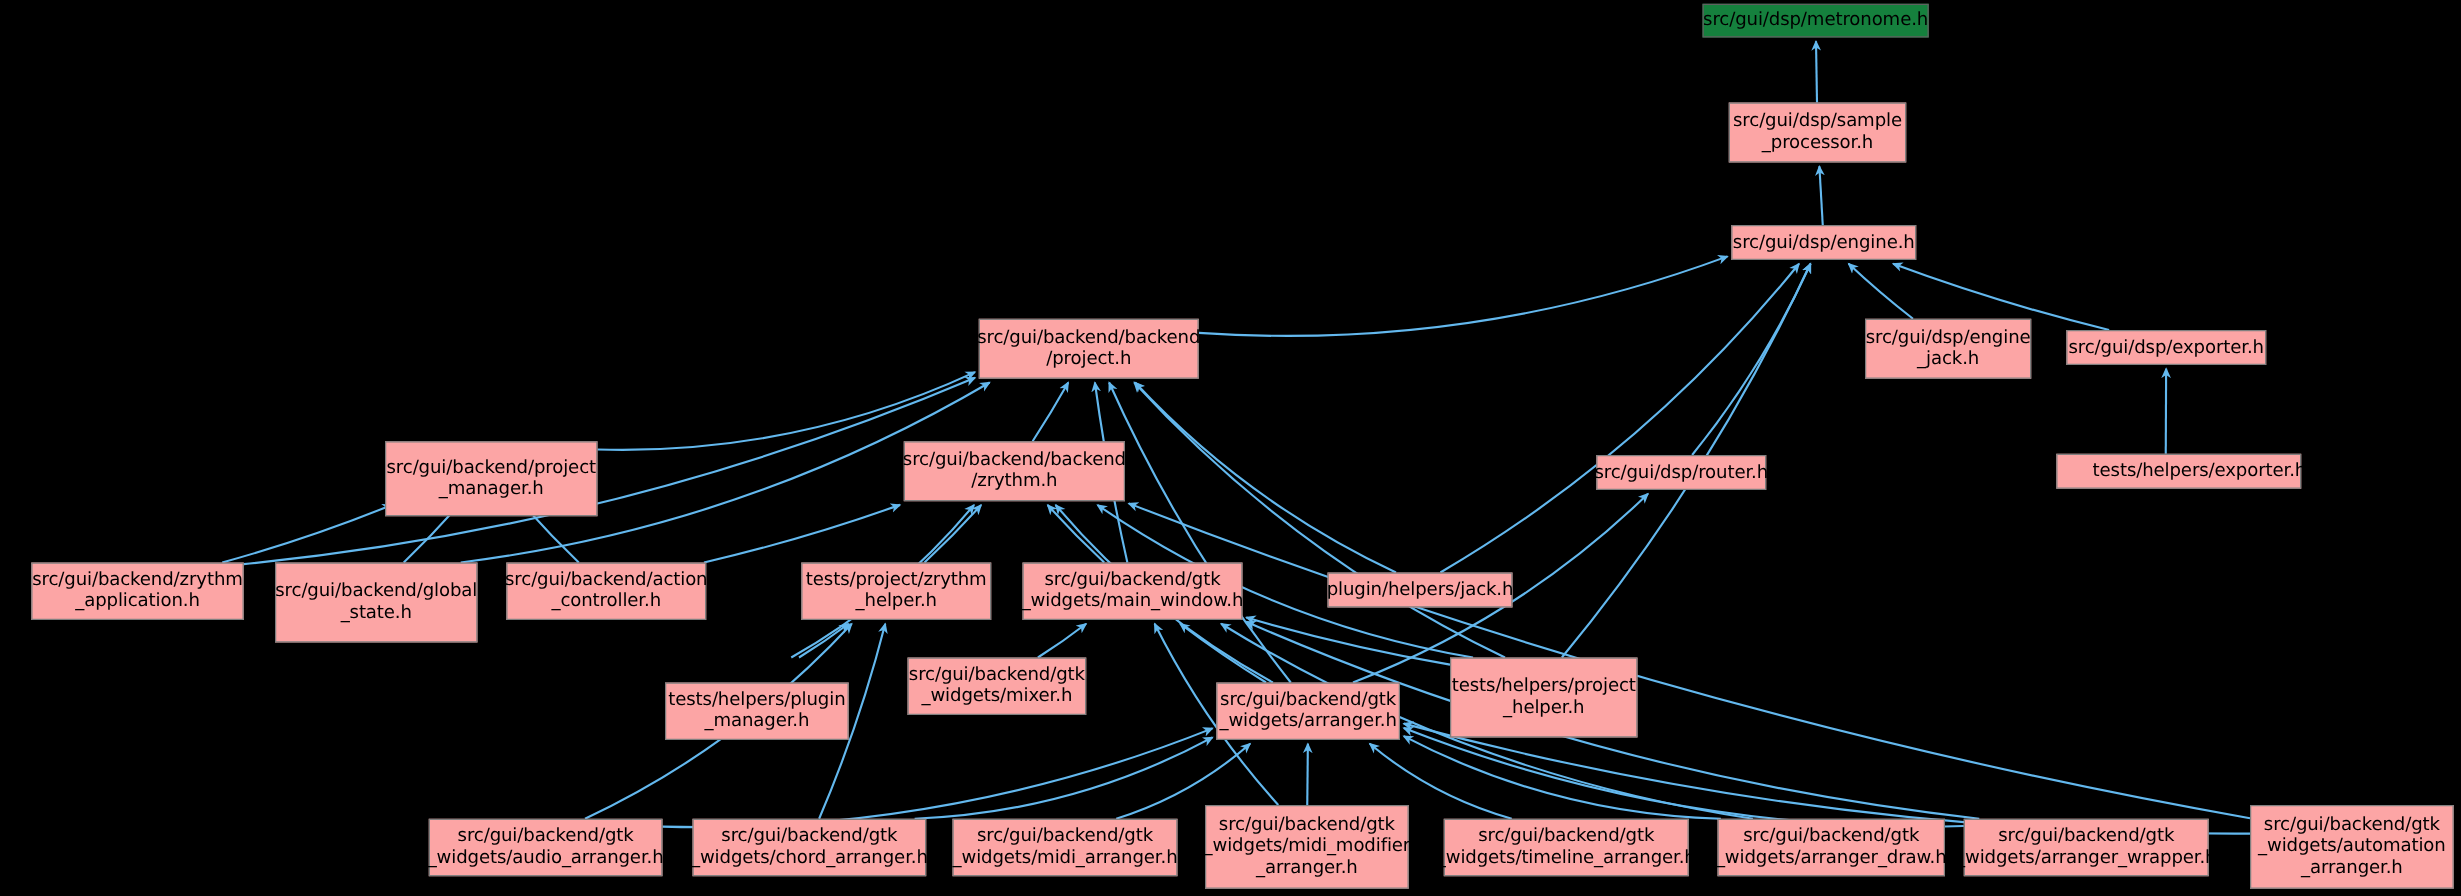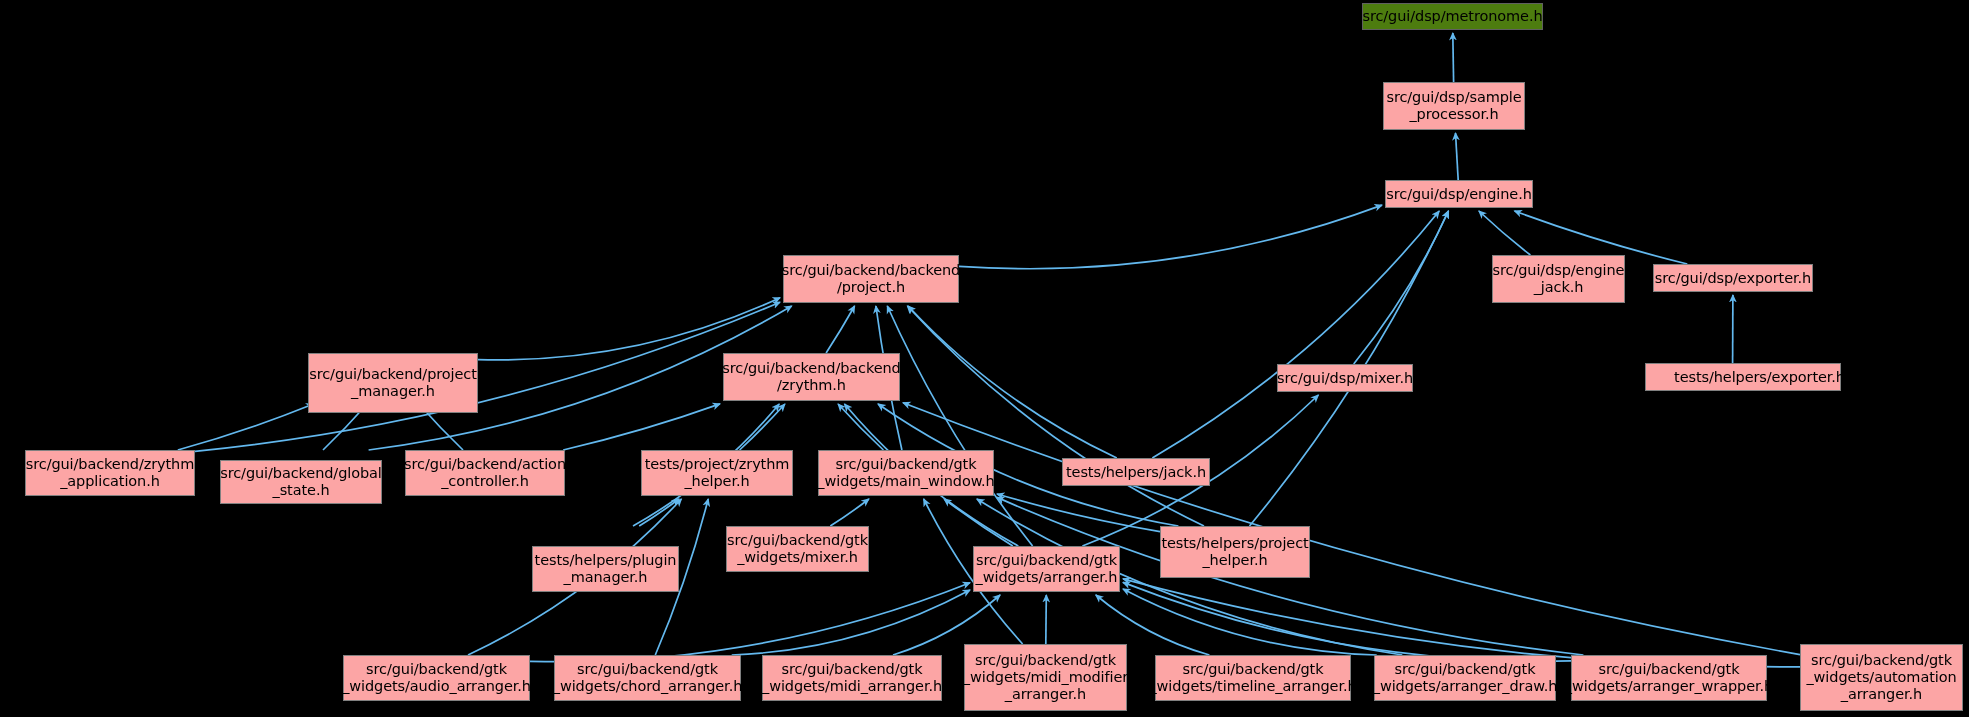--- a/index.html
+++ b/index.html
@@ -4,21 +4,21 @@
 <style>
   html,body{margin:0;padding:0;background:#000;}
   body{width:1969px;height:717px;overflow:hidden;
        font-family:"DejaVu Sans","Liberation Sans",sans-serif;}
   #graph{position:relative;width:1969px;height:717px;background:#000;}
   svg.edges{position:absolute;left:0;top:0;width:1969px;height:717px;overflow:visible;}
   .node{position:absolute;box-sizing:border-box;background:#fca5a5;border:1px solid #808080;
         display:flex;align-items:center;justify-content:center;text-align:center;
         color:#000000;font-size:14.5px;line-height:17px;letter-spacing:-0.1px;
         white-space:pre-line;padding:0 4px;}
-  .node.root{background:#4d7c0f;border-color:#606060;}
+  .node.root{background:#15803d;border-color:#606060;}
 </style>
 </head>
 <body>
 
 <div id="graph">
   <svg class="edges" id="edge-layer" viewBox="0 0 1969 717" preserveAspectRatio="none">
     <defs>
       <marker id="ah" markerWidth="9" markerHeight="9" refX="7.5" refY="4.5" orient="auto" markerUnits="userSpaceOnUse">
         <path d="M0,0.6 L8.6,4.5 L0,8.4 L2.4,4.5 Z" fill="#63b8ee"></path>
       </marker>
@@ -78,40 +78,40 @@
       <div class="node" style="left: 1385px; top: 180px; width: 148px; height: 28px;">src/gui/dsp/engine.h</div>
       <div class="node" style="left: 783px; top: 255px; width: 176px; height: 48px;">src/gui/backend/backend
 /project.h</div>
       <div class="node" style="left: 1492px; top: 255px; width: 133px; height: 48px;">src/gui/dsp/engine
 _jack.h</div>
       <div class="node" style="left: 1653px; top: 264px; width: 160px; height: 28px;">src/gui/dsp/exporter.h</div>
       <div class="node" style="left: 308px; top: 353px; width: 170px; height: 60px;">src/gui/backend/project
 _manager.h</div>
       <div class="node" style="left: 723px; top: 353px; width: 177px; height: 48px;">src/gui/backend/backend
 /zrythm.h</div>
-      <div class="node" style="left: 1277px; top: 364px; width: 136px; height: 28px;">src/gui/dsp/mixer.h</div>
+      <div class="node" style="left: 1277px; top: 364px; width: 136px; height: 28px;">src/gui/dsp/router.h</div>
       <div class="node" style="left: 1645px; top: 363px; width: 196px; height: 28px; padding-left: 37px;">tests/helpers/exporter.h</div>
       <div class="node" style="left: 25px; top: 450px; width: 170px; height: 46px;">src/gui/backend/zrythm
 _application.h</div>
-      <div class="node" style="left: 220px; top: 460px; width: 162px; height: 44px;">src/gui/backend/global
+      <div class="node" style="left: 220px; top: 450px; width: 162px; height: 64px;">src/gui/backend/global
 _state.h</div>
       <div class="node" style="left: 405px; top: 450px; width: 160px; height: 46px;">src/gui/backend/action
 _controller.h</div>
       <div class="node" style="left: 641px; top: 450px; width: 152px; height: 46px;">tests/project/zrythm
 _helper.h</div>
       <div class="node" style="left: 818px; top: 450px; width: 176px; height: 46px;">src/gui/backend/gtk
 _widgets/main_window.h</div>
-      <div class="node" style="left: 1062px; top: 458px; width: 148px; height: 28px;">tests/helpers/jack.h</div>
+      <div class="node" style="left: 1062px; top: 458px; width: 148px; height: 28px;">plugin/helpers/jack.h</div>
       <div class="node" style="left: 532px; top: 526px; width: 147px; height: 46px; margin-top: 20px;">tests/helpers/plugin
 _manager.h</div>
       <div class="node" style="left: 726px; top: 526px; width: 143px; height: 46px;">src/gui/backend/gtk
 _widgets/mixer.h</div>
       <div class="node" style="left: 973px; top: 546px; width: 147px; height: 46px;">src/gui/backend/gtk
 _widgets/arranger.h</div>
-      <div class="node" style="left: 1160px; top: 526px; width: 150px; height: 52px;">tests/helpers/project
+      <div class="node" style="left: 1160px; top: 526px; width: 150px; height: 64px;">tests/helpers/project
 _helper.h</div>
       <div class="node" style="left: 343px; top: 655px; width: 187px; height: 46px;">src/gui/backend/gtk
 _widgets/audio_arranger.h</div>
       <div class="node" style="left: 554px; top: 655px; width: 187px; height: 46px;">src/gui/backend/gtk
 _widgets/chord_arranger.h</div>
       <div class="node" style="left: 762px; top: 655px; width: 180px; height: 46px;">src/gui/backend/gtk
 _widgets/midi_arranger.h</div>
       <div class="node" style="left: 964px; top: 644px; width: 163px; height: 67px;">src/gui/backend/gtk
 _widgets/midi_modifier
 _arranger.h</div>

